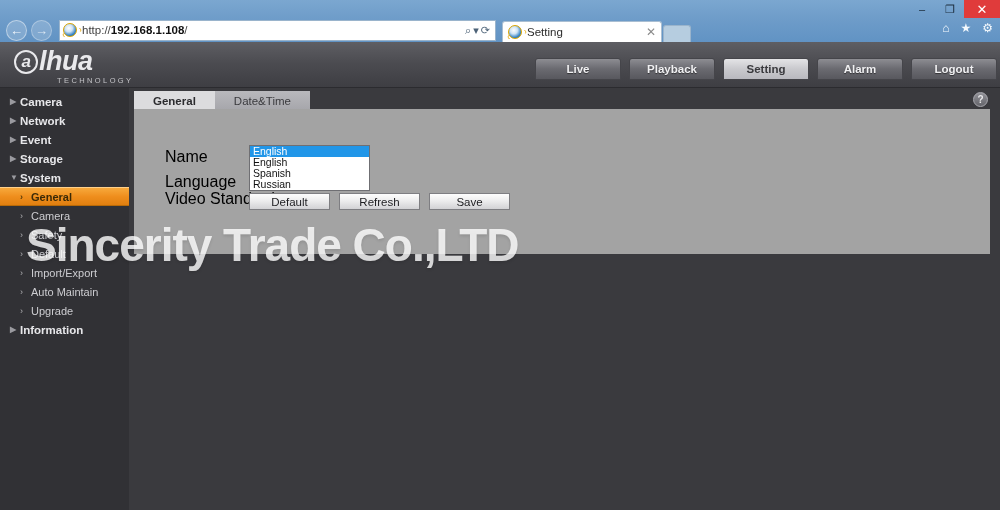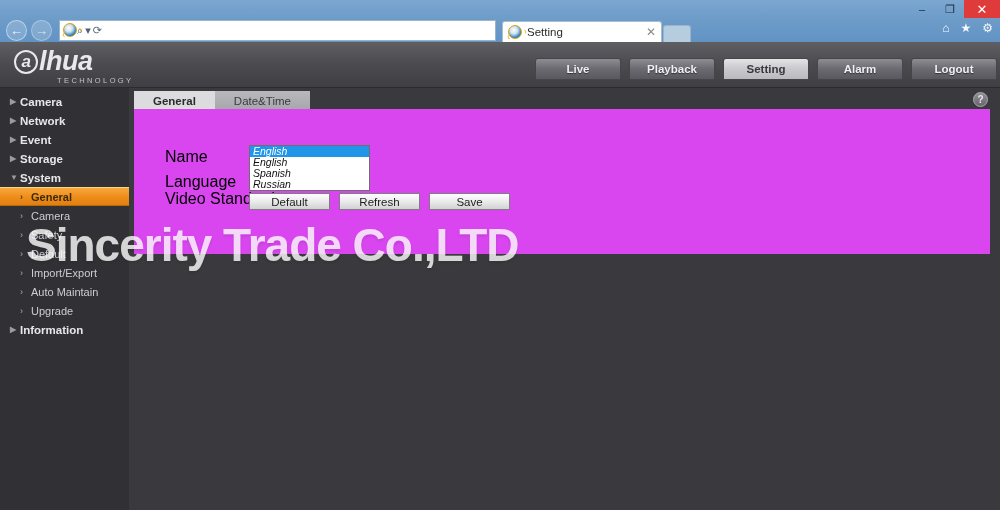--- a/index.html
+++ b/index.html
@@ -184,42 +184,41 @@
     position: absolute; right: 12px; top: 4px;
     width: 15px; height: 15px; border-radius: 50%;
     background: linear-gradient(to bottom, #8f8f95, #66666c);
     border: 1px solid #a9a9af;
     color: #e8e8ea; font-size: 10px; font-weight: bold;
     display: flex; align-items: center; justify-content: center;
   }
   .panel {
     position: absolute; left: 5px; top: 21px;
     width: 856px; height: 145px;
-    background: #d946ef;
+    background: #a3a3a3;
   }
   .form-label { position: absolute; text-align: left; }
   .text-input {
     position: absolute;
     width: 121px; height: 16px;
     background: #fff; border: 1px solid #8c8c90;
     font-size: 11.5px; color: #111;
     padding-left: 3px; line-height: 14px;
     font-family: "Liberation Sans", sans-serif;
   }
   .dropdown-list {
     position: absolute; left: 249px; top: 145px;
     width: 121px;
     background: #fff; border: 1px solid #6f6f73;
     z-index: 20;
   }
   .dd-opt {
     height: 11px; font-size: 10.5px; color: #111;
     padding-left: 3px; line-height: 11px;
     white-space: nowrap;
-    font-style: italic;
   }
   .dd-opt.sel { background: #2196e8; color: #fff; }
   .btn-row { position: absolute; left: 249px; top: 193px; display: flex; gap: 9px; }
   .btn {
     width: 81px; height: 17px;
     background: linear-gradient(to bottom, #fdfdfd 0%, #ededee 45%, #d2d2d5 100%);
     border: 1px solid #7e7e82;
     font-size: 11.5px; color: #1d1d20;
     display: flex; align-items: center; justify-content: center;
     font-family: "Liberation Sans", sans-serif;
@@ -245,20 +244,21 @@
     <div class="win-btn">❐</div>
     <div class="win-btn close">✕</div>
   </div>
 
   <div class="nav-row">
     <div class="nav-circle">←</div>
     <div class="nav-circle fwd">→</div>
 
     <div class="addr-bar">
       <span class="ie-glyph"></span>
+      <span class="addr-text"><span>http://</span><b>192.168.1.108</b><span>/</span></span>
       <span class="addr-icons">
         <span class="addr-ic">⌕</span>
         <span class="addr-ic">▾</span>
         <span class="addr-ic">⟳</span>
       </span>
     </div>
 
     <div class="tab-strip">
       <div class="tab">
         <span class="ie-glyph"></span>

